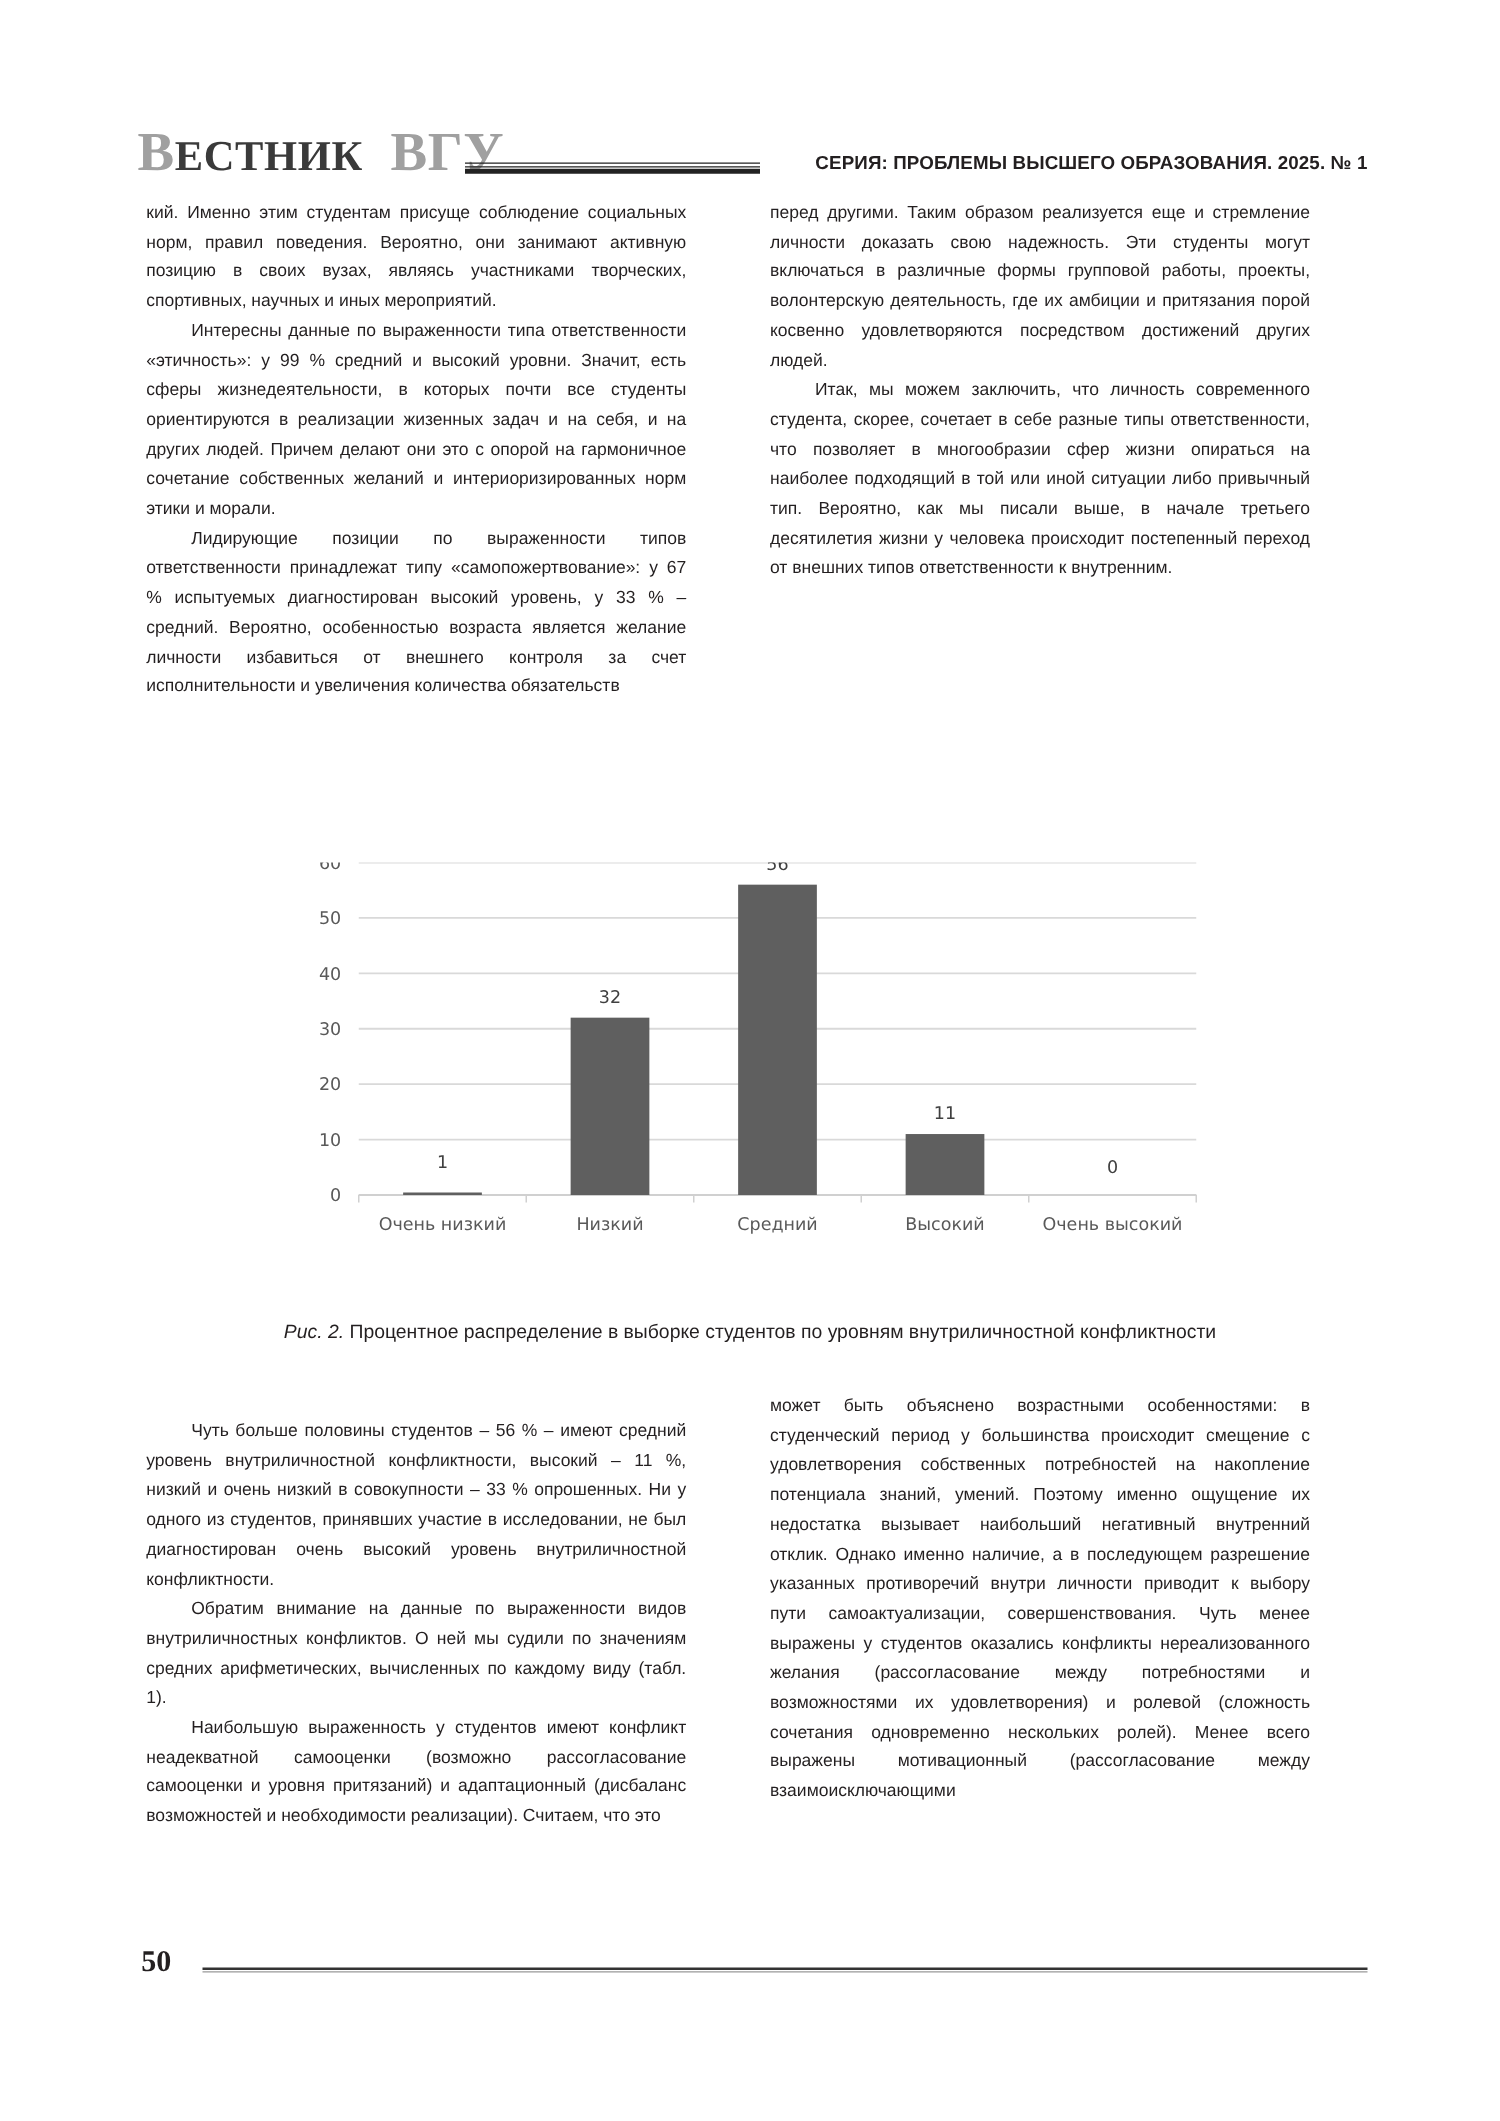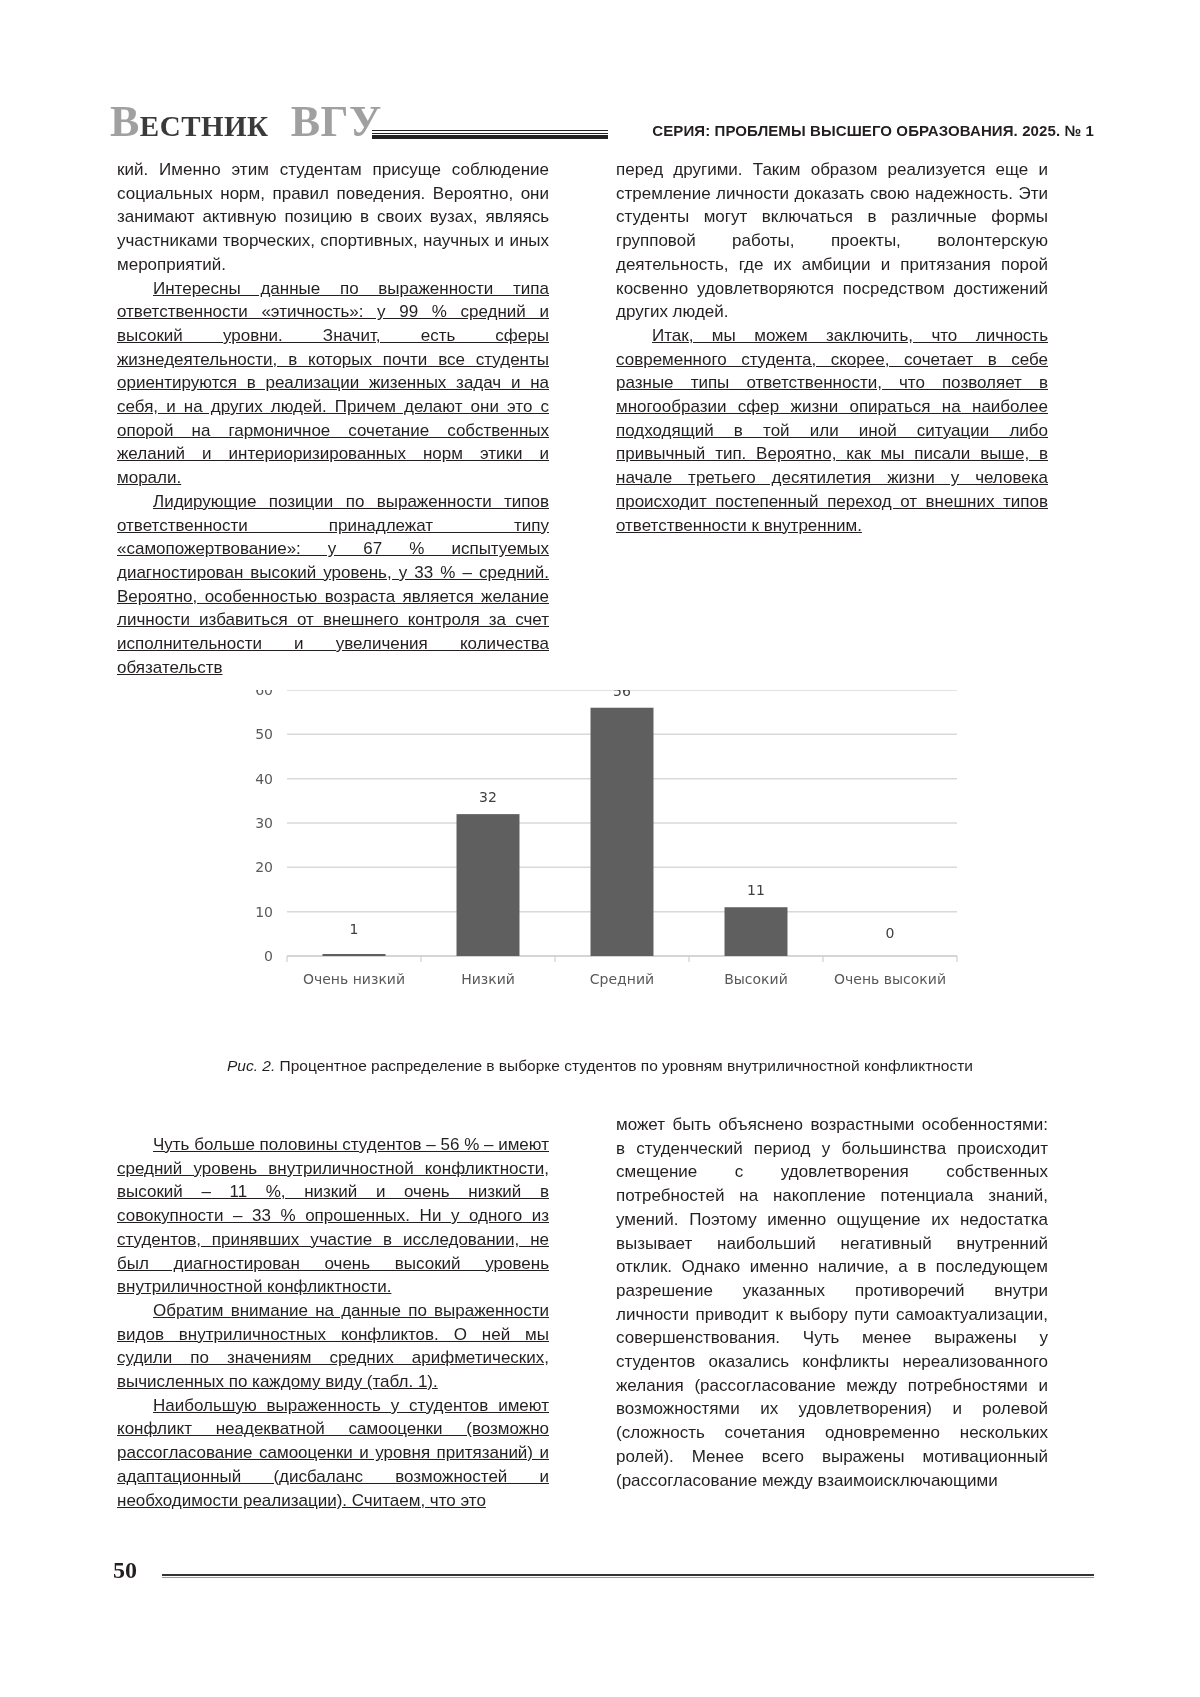--- a/index.html
+++ b/index.html
@@ -2,30 +2,30 @@
 <html><head>
 <meta charset="utf-8">
 <style>
   html, body { margin: 0; padding: 0; background: #ffffff; }
   body { width: 1200px; height: 1697px; position: relative; overflow: hidden;
          font-family: "Liberation Sans", sans-serif; color: #231f20; }
   .header { position: absolute; left: 110px; top: 100px; width: 984px; height: 44px; }
   .logo { position: absolute; left: 0; top: 0; font-family: "Liberation Serif", serif;
           font-weight: bold; letter-spacing: 0.5px; line-height: 44px; white-space: nowrap; }
   .logo .big { font-size: 44px; color: #a0a0a0; }
-  .logo .small { font-size: 29px; color: #3a3a3a; }
+  .logo .small { font-size: 34px; color: #3a3a3a; }
   .logo .vgu { font-size: 44px; color: #a0a0a0; margin-left: 22px; }
   .header-rule { position: absolute; left: 262px; top: 30px; width: 236px; height: 9px;
                  border-top: 1.5px solid #222; border-bottom: 4px solid #222; box-sizing: border-box; }
   .header-rule::after { content: ""; position: absolute; left: 0; right: 0; top: 2px; border-top: 1px solid #222; }
   .series { position: absolute; right: 0; top: 22px; font-size: 15px; font-weight: bold; color: #231f20; white-space: nowrap; letter-spacing: 0.1px; margin-left: 44px; }
 
-  .col { position: absolute; width: 432px; font-size: 17px; line-height: 23.7px; text-align: justify; }
+  .col { position: absolute; width: 432px; font-size: 14px; line-height: 23.7px; text-align: justify; }
   .col p { margin: 0; }
-  .col p.ind { text-indent: 36px; text-decoration: underline; }
+  .col p.ind { text-indent: 36px; }
   #c1 { left: 117px; top: 158px; }
   #c2 { left: 616px; top: 158px; }
   #c3 { left: 117px; top: 1113px; margin-top: 20px; }
   #c4 { left: 616px; top: 1113px; }
 
   .chart { position: absolute; left: 230px; top: 690px; width: 740px; height: 350px; }
   .chart svg { position: absolute; left: 0; top: 0; }
   .chart text { font-family: "DejaVu Sans", sans-serif; }
   .caption { position: absolute; left: 0; width: 1200px; top: 1057px; text-align: center; font-size: 15.5px; color: #231f20; }
   .caption i { font-style: italic; }

